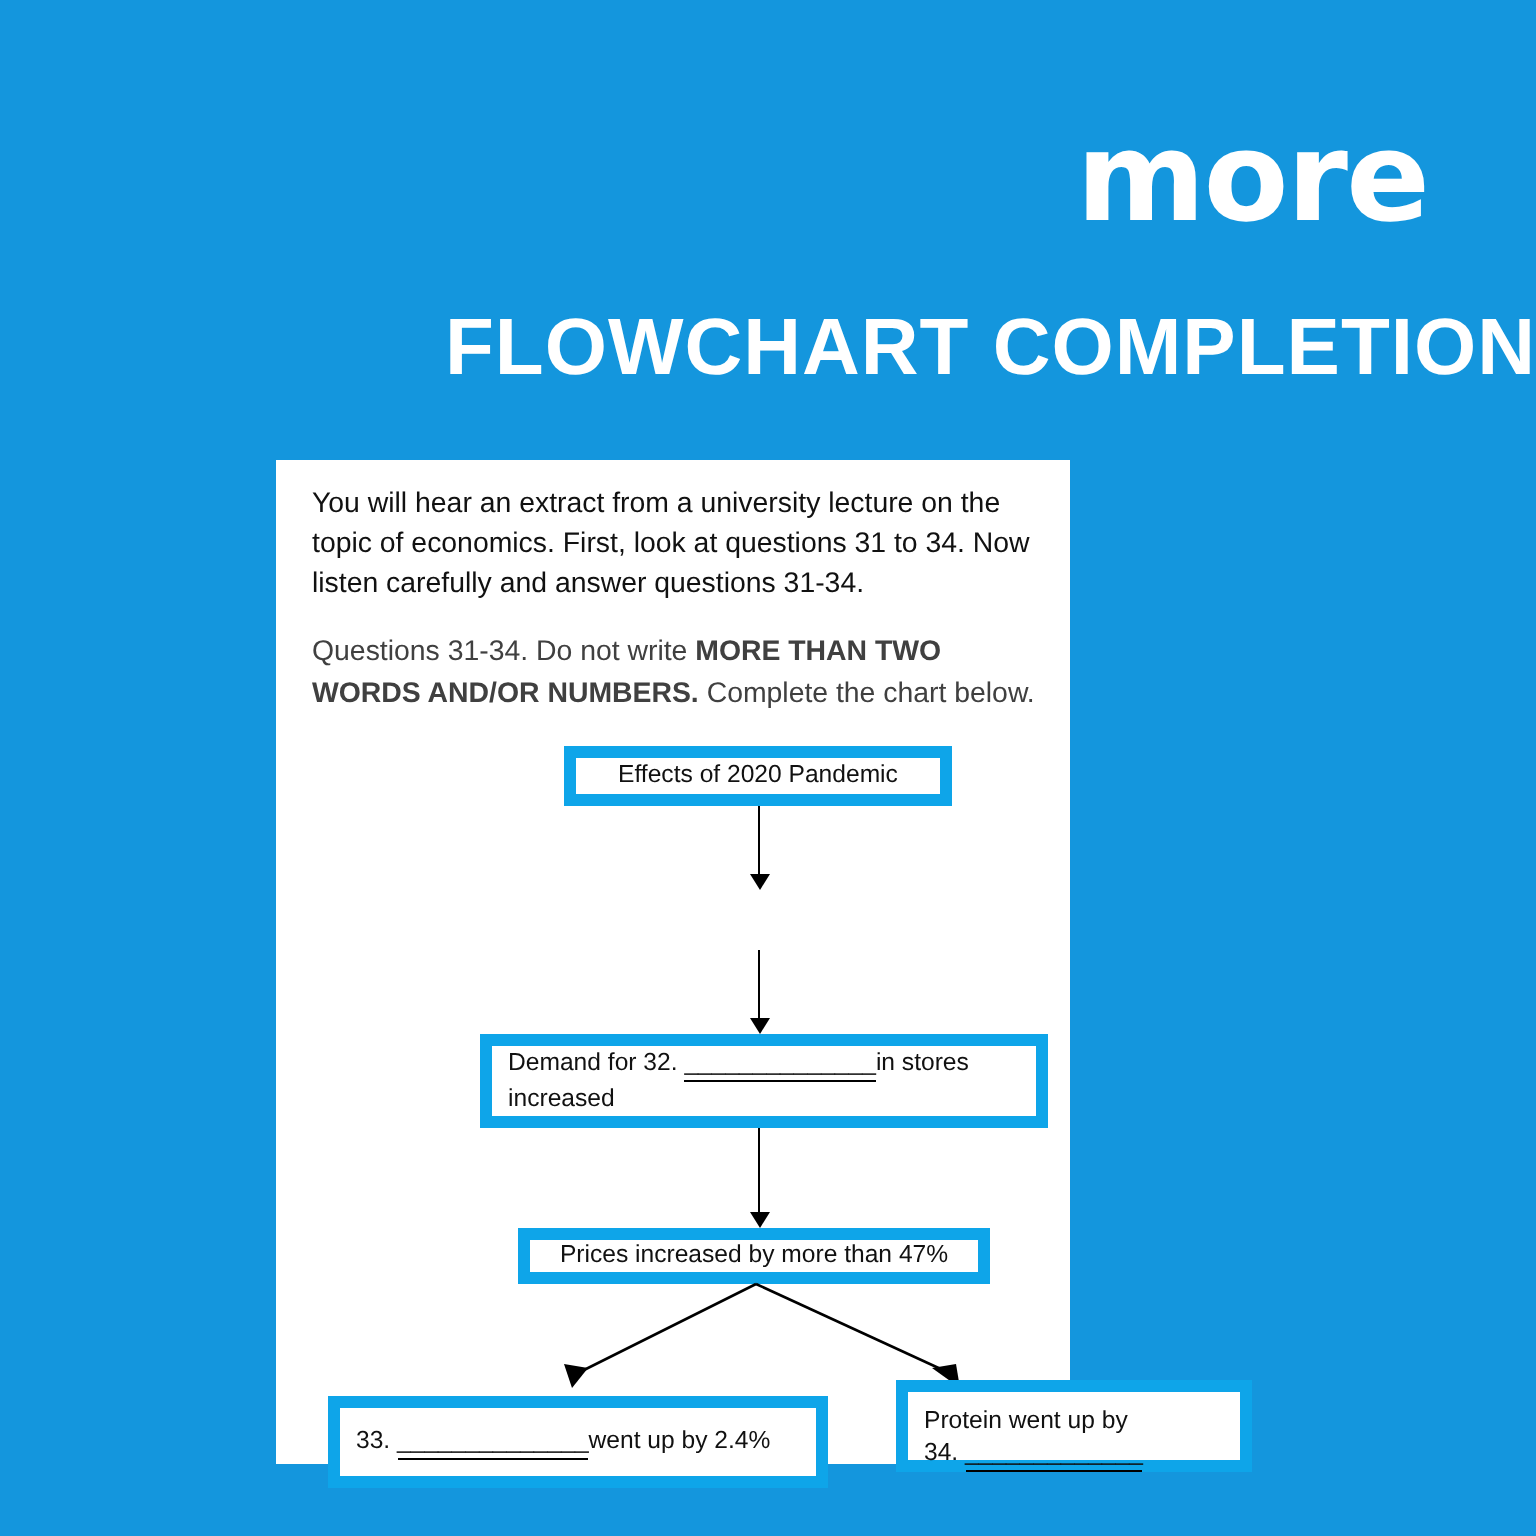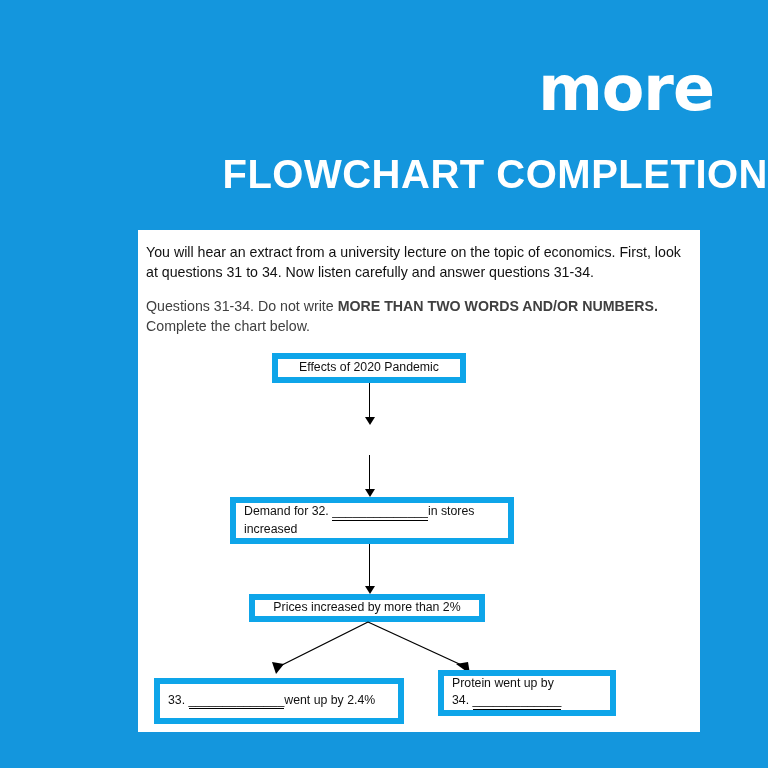--- a/index.html
+++ b/index.html
@@ -28,25 +28,25 @@
     text-align:right;
     color:#ffffff;
     font-size:40px;
     font-weight:bold;
     letter-spacing:0.5px;
   }
   .sheet{
     position:absolute;
     left:138px;
     top:230px;
-    width:562px;
+    width:397px;
     height:502px;
     background:#ffffff;
     box-sizing:border-box;
-    padding:12px 14px 0 8px;
+    padding:12px 14px 0 18px;
   }
   .intro{
     font-size:14.2px;
     color:#111;
     line-height:1.42;
     margin:0 0 14px 0;
   }
   .qline{
     font-size:14.2px;
     color:#404040;
@@ -126,37 +126,37 @@
         <span>Demand for 32.</span>&nbsp;<span class="u">______________</span><span>in  stores increased</span>
       </span>
     </div>
 
     <div class="arrow" style="left:223px;top:191px;height:50px;">
       <div class="shaft" style="height:42px;"></div>
       <div class="head" style="top:42px;"></div>
     </div>
 
     <div class="node center" style="left:103px;top:241px;width:236px;height:28px;">
-      <span class="inner">Prices increased by more than 2%</span>
+      <span class="inner">Prices increased by more than 47%</span>
     </div>
 
     <svg class="diag" style="left:0px;top:269px;width:420px;height:56px;" viewBox="0 0 420 56">
       <line x1="222" y1="0" x2="130" y2="46" stroke="#000" stroke-width="1.3"></line>
       <polygon points="130,52 126,40 138,42" fill="#000"></polygon>
       <line x1="222" y1="0" x2="322" y2="46" stroke="#000" stroke-width="1.3"></line>
       <polygon points="324,52 310,42 322,40" fill="#000"></polygon>
     </svg>
 
     <div class="node left" style="left:8px;top:325px;width:250px;height:46px;">
       <span class="inner">
         <span>33.</span>&nbsp;<span class="u">______________</span><span>went  up by 2.4%</span>
       </span>
     </div>
 
-    <div class="node left" style="left:292px;top:317px;width:178px;height:46px;align-items:flex-end;padding-top:6px;">
+    <div class="node left" style="left:292px;top:317px;width:178px;height:46px;align-items:flex-start;padding-top:6px;">
       <span class="inner">
         <span>Protein went up by</span><br>
         <span>34.</span>&nbsp;<span class="u">_____________</span>
       </span>
     </div>
 
   </div>
 </div>
 
 </body></html>

